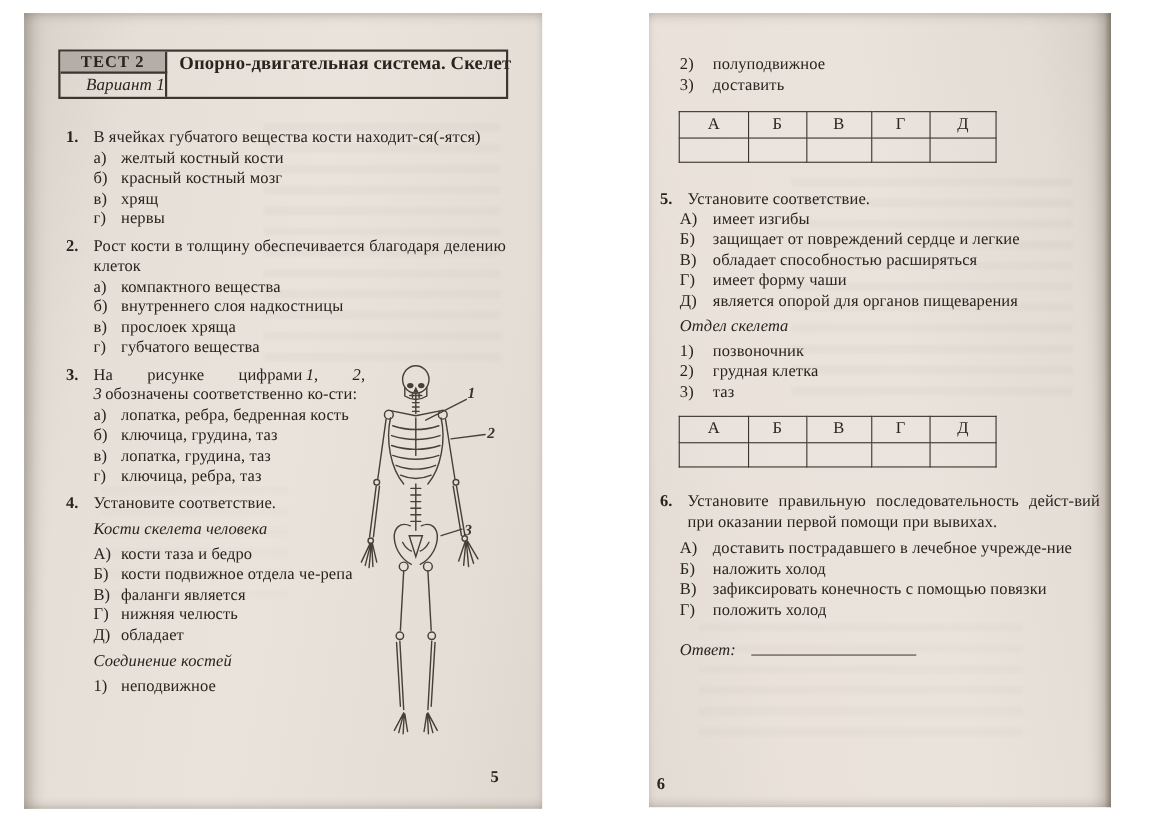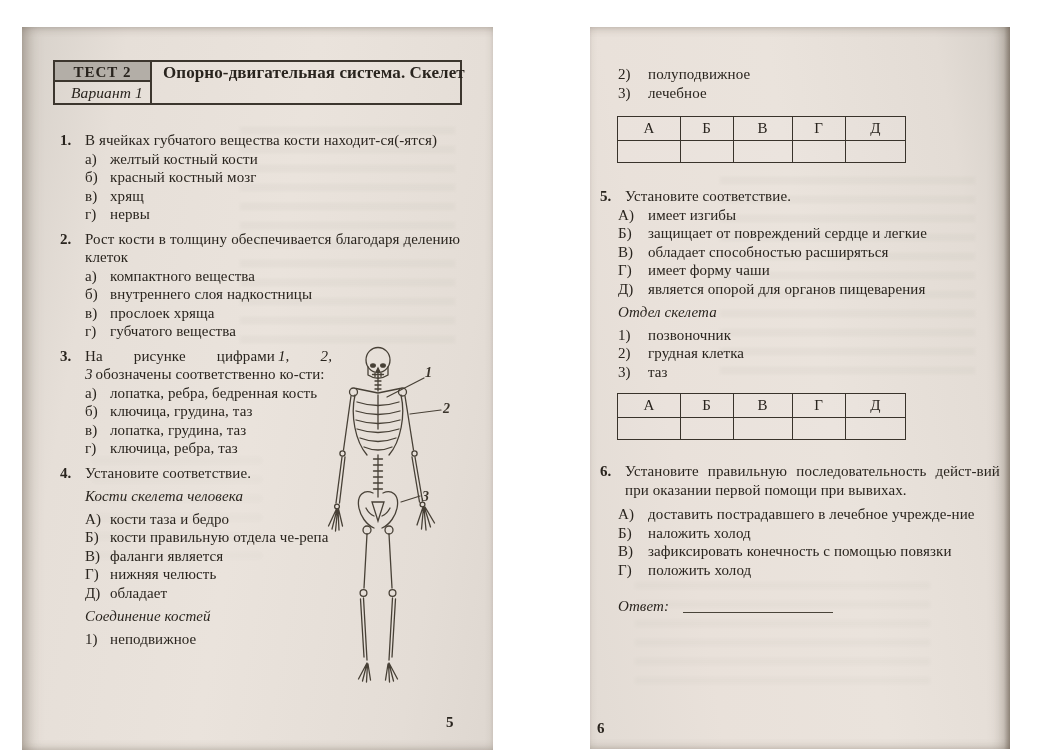--- a/index.html
+++ b/index.html
@@ -1,21 +1,21 @@
 <!DOCTYPE html>
 <html><head>
 <meta charset="utf-8">
 <style>
   html,body{margin:0;padding:0;}
   body{
     width:1061px;height:753px;background:#ffffff;position:relative;overflow:hidden;
     font-family:"Liberation Serif","DejaVu Serif",serif;color:#29241e;
     font-size:15px;line-height:18.5px;letter-spacing:.1px;
   }
-  .page{position:absolute;top:27px;}
+  .page{position:absolute;top:12px;}
   .page.left{
     left:22px;width:471px;height:723px;
     background:linear-gradient(100deg,#d7d1ca 0%,#e6dfd8 18%,#eae3dc 50%,#e4ddd6 84%,#ded7d0 100%);
     box-shadow:inset 12px 0 16px -9px rgba(96,84,70,.55), inset -5px 0 9px -6px rgba(96,84,70,.25),
                inset 0 8px 10px -8px rgba(96,84,70,.35), inset 0 -8px 10px -8px rgba(96,84,70,.3);
   }
   .page.right{
     left:590px;width:420px;height:722px;
     background:linear-gradient(260deg,#d5cfc8 0%,#e3dcd5 14%,#eae3dc 45%,#e9e1da 75%,#e2dbd4 100%);
     box-shadow:inset -13px 0 16px -9px rgba(96,84,70,.6), inset 5px 0 9px -7px rgba(96,84,70,.25),
@@ -32,21 +32,21 @@
   .hdr{
     position:relative;margin:33px 31px 0 31px;border:2px solid #3c362e;
     display:grid;grid-template-columns:97px 1fr;grid-template-rows:20px 21px;background:transparent;
   }
   .hdr-test{
     grid-column:1;grid-row:1;background:#b3aea7;border-right:2px solid #3c362e;border-bottom:2px solid #3c362e;
     font-weight:700;text-align:center;line-height:20px;letter-spacing:1px;
   }
   .hdr-variant{
     grid-column:1;grid-row:2;border-right:2px solid #3c362e;
-    font-style:italic;padding-left:16px;line-height:21px;font-size:15.5px;
+    font-style:italic;padding-left:0;line-height:21px;font-size:15.5px;text-align:right;
   }
   .hdr-title{
     grid-column:2;grid-row:1 / span 2;font-weight:700;padding:0 0 0 11px;line-height:21px;
     white-space:nowrap;font-size:17px;align-self:start;
   }
   .content{padding:0 33px 0 38px;position:relative;}
   .q{margin-bottom:6px;}
   .q-head{display:flex;align-items:flex-start;}
   .q-num{flex:0 0 25px;font-weight:700;}
   .q-text{flex:1;text-align:justify;}
@@ -66,21 +66,21 @@
   .rcontent .opt{padding-left:0;}
   .rcontent .opt-l{flex:0 0 30px;}
   .rcontent .subhead{padding-left:0;}
   .atable{border-collapse:collapse;width:289px;margin:14px 0 0 -1px;background:rgba(255,255,255,.06);}
   .atable th,.atable td{border:1.5px solid #39332b;}
   .atable th{height:21px;font-weight:400;font-size:15px;text-align:center;}
   .atable td{height:19px;}
   .q5{margin-top:24px;}
   .q6{margin-top:22px;}
   .t2{margin-top:12px;}
-  .answer{margin-top:18px;display:flex;align-items:center;}
+  .answer{margin-top:18px;display:flex;align-items:flex-start;}
   .ans-label{font-style:italic;}
   .ans-line{display:inline-block;width:150px;border-bottom:1.3px solid #4a443a;height:13px;margin-left:14px;}
   .pagenum{position:absolute;font-weight:700;font-size:15px;}
   .pn-left{left:424px;top:686px;}
   .pn-right{left:7px;top:692px;}
 </style>
 </head>
 <body>
 
 <div class="page left">
@@ -169,21 +169,21 @@
         <span class="q-num">4.</span>
         <span class="q-text" style="text-align:left;">Установите соответствие.</span>
       </div>
       <div class="subhead">Кости скелета человека</div>
       <div class="opt">
           <span class="opt-l">А)</span>
           <span class="opt-t">кости таза и бедро</span>
         </div>
       <div class="opt">
           <span class="opt-l">Б)</span>
-          <span class="opt-t">кости правильную отдела че-репа</span>
+          <span class="opt-t">кости подвижное отдела че-репа</span>
         </div>
       <div class="opt">
           <span class="opt-l">В)</span>
           <span class="opt-t">фаланги является</span>
         </div>
       <div class="opt">
           <span class="opt-l">Г)</span>
           <span class="opt-t">нижняя челюсть</span>
         </div>
       <div class="opt">
@@ -273,21 +273,21 @@
   <div class="ghost" style="left:45px;top:555px;width:295px;height:110px;opacity:.4;"></div>
 
   <div class="rcontent">
 
     <div class="opt">
         <span class="opt-l">2)</span>
         <span class="opt-t">полуподвижное</span>
       </div>
     <div class="opt">
         <span class="opt-l">3)</span>
-        <span class="opt-t">лечебное</span>
+        <span class="opt-t">доставить</span>
       </div>
 
     <table class="atable">
       <tbody>
         <tr>
           <th>А</th>
           <th>Б</th>
           <th>В</th>
           <th>Г</th>
           <th>Д</th>

